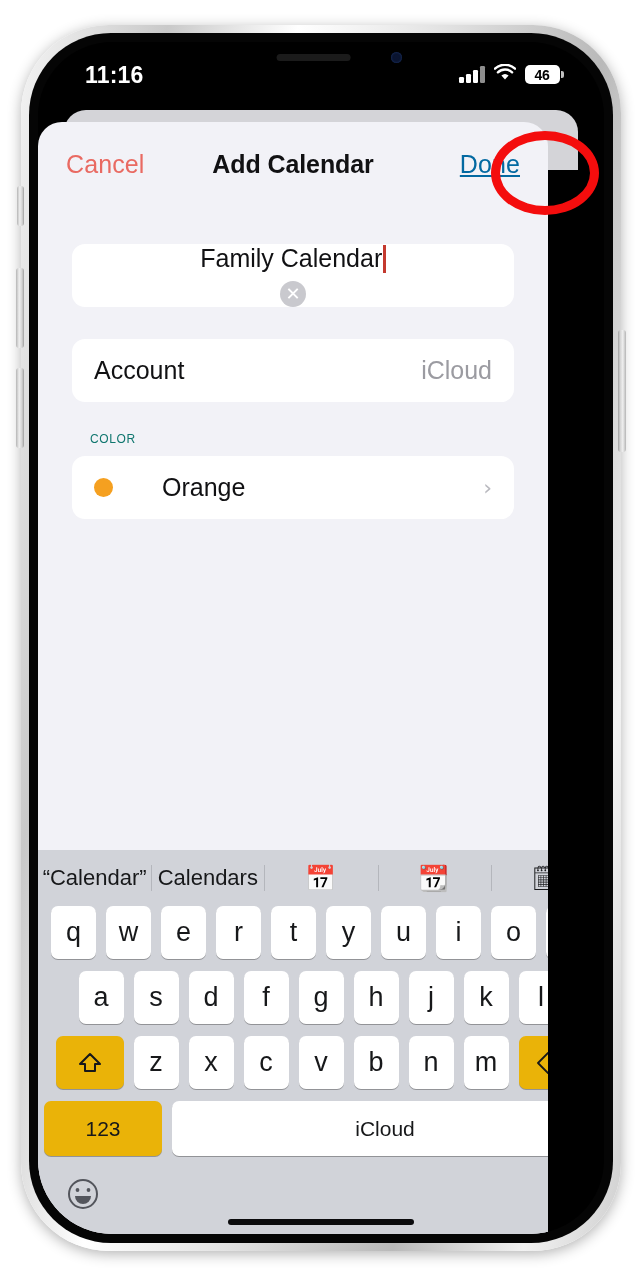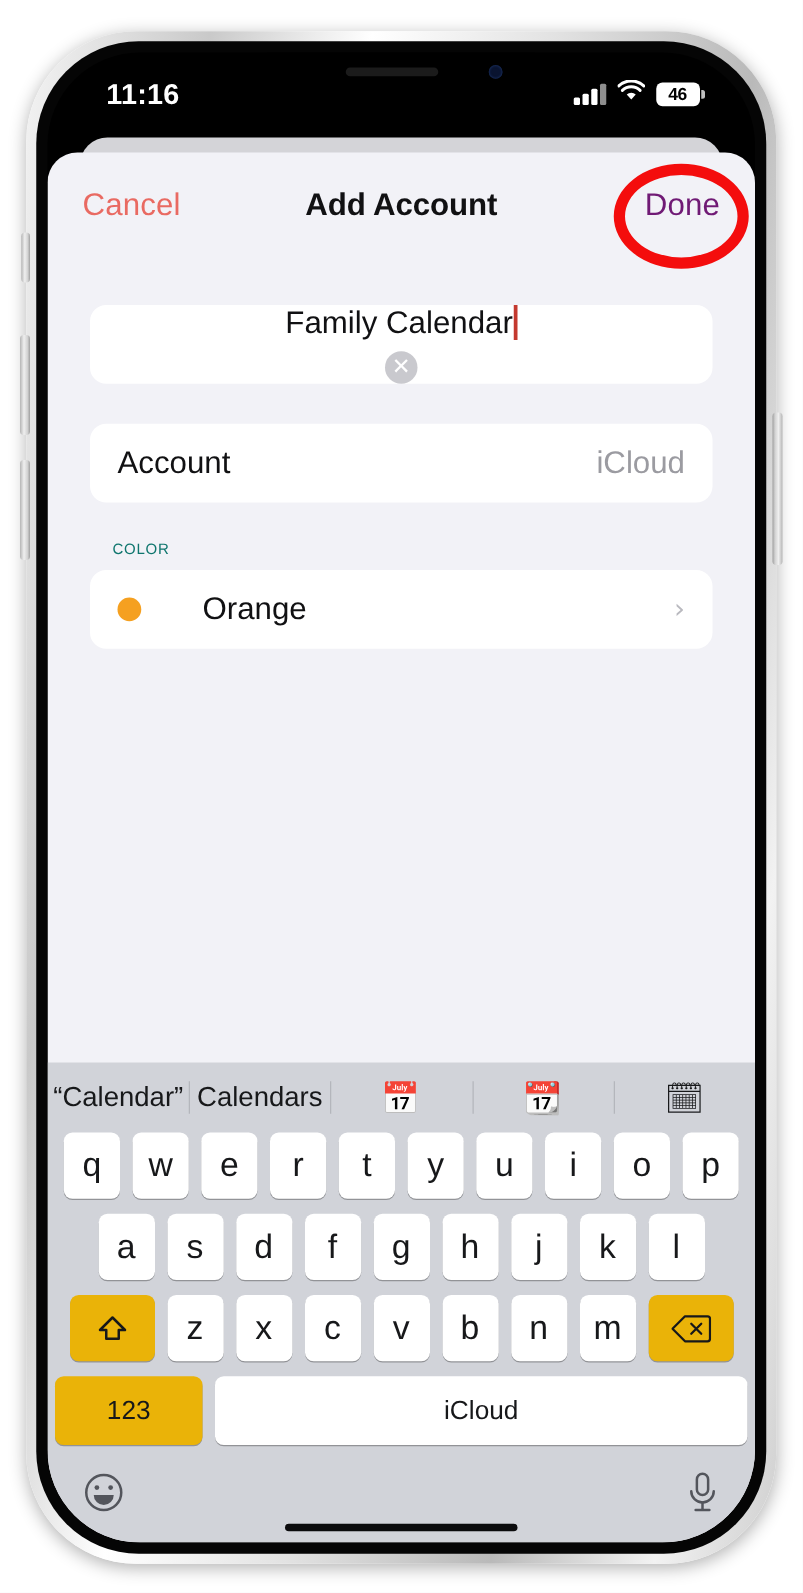--- a/index.html
+++ b/index.html
@@ -153,21 +153,21 @@
     width: 514px;
     height: 60px;
     border-radius: 22px 22px 0 0;
     background: #d4d4d8;
     z-index: 5;
   }
   #sheet {
     position: absolute;
     left: 0;
     top: 80px;
-    width: 566px;
+    width: 510px;
     height: 1112px;
     border-radius: 24px 24px 0 0;
     background: #f2f2f7;
     z-index: 10;
     overflow: hidden;
   }
 
   
   #nav-bar {
     position: relative;
@@ -189,22 +189,23 @@
     font-size: 25px;
     font-weight: bold;
     color: #111113;
     letter-spacing: -0.1px;
   }
   #nav-done {
     position: absolute;
     right: 28px;
     top: 28px;
     font-size: 25px;
-    color: #701a75;
+    color: #0369a1;
     letter-spacing: 0.1px;
+    text-decoration: underline;
   }
 
   
   .form-card {
     margin: 0 34px;
     background: #ffffff;
     border-radius: 13px;
     height: 63px;
     display: flex;
     align-items: center;
@@ -420,21 +421,21 @@
       </span>
     </div>
   </div>
 
   <div id="sheet-behind"></div>
 
   <div id="sheet">
 
     <div id="nav-bar">
       <div id="nav-cancel">Cancel</div>
-      <div id="nav-title">Add Account</div>
+      <div id="nav-title">Add Calendar</div>
       <div id="nav-done">Done</div>
     </div>
 
     <div class="form-card" id="name-card">
       <div id="name-value">
         <span>Family Calendar</span><span id="text-cursor"></span>
       </div>
       <div id="clear-btn">✕</div>
     </div>
 

